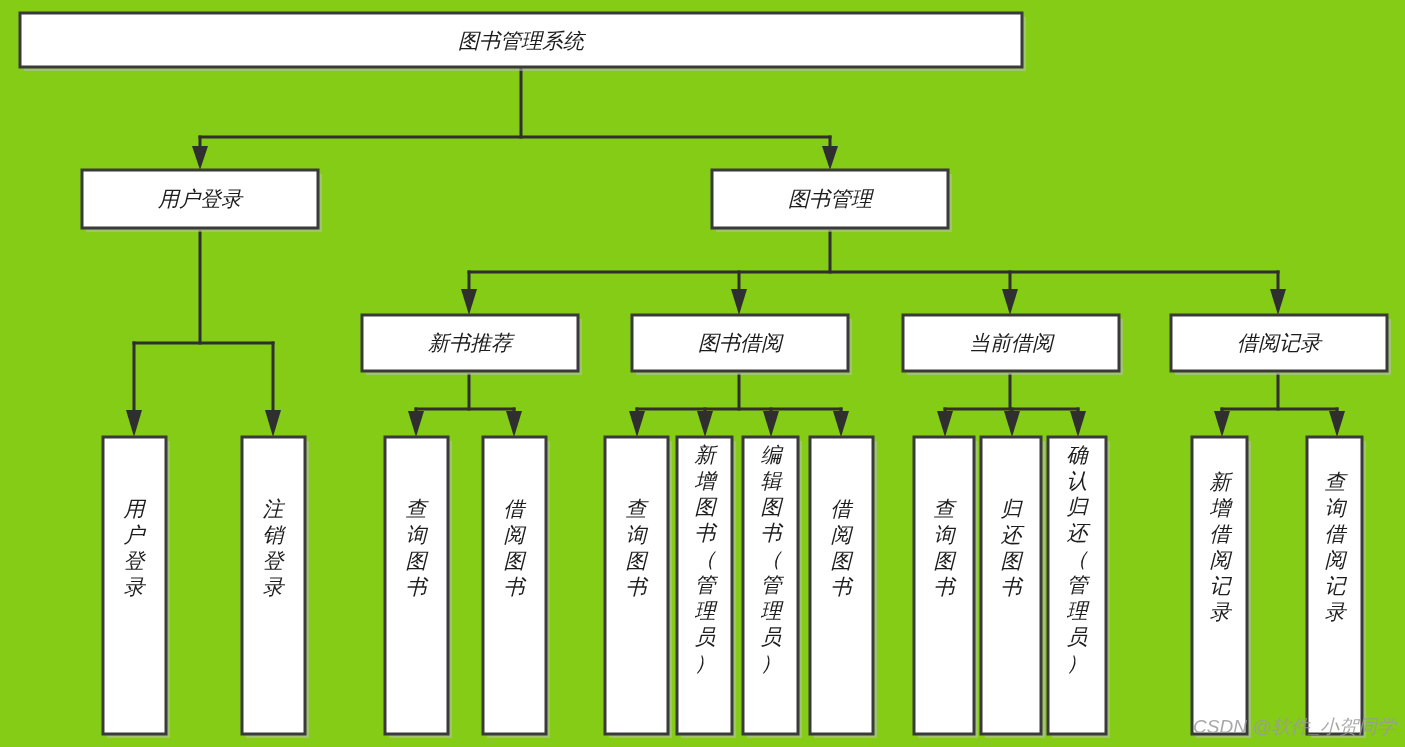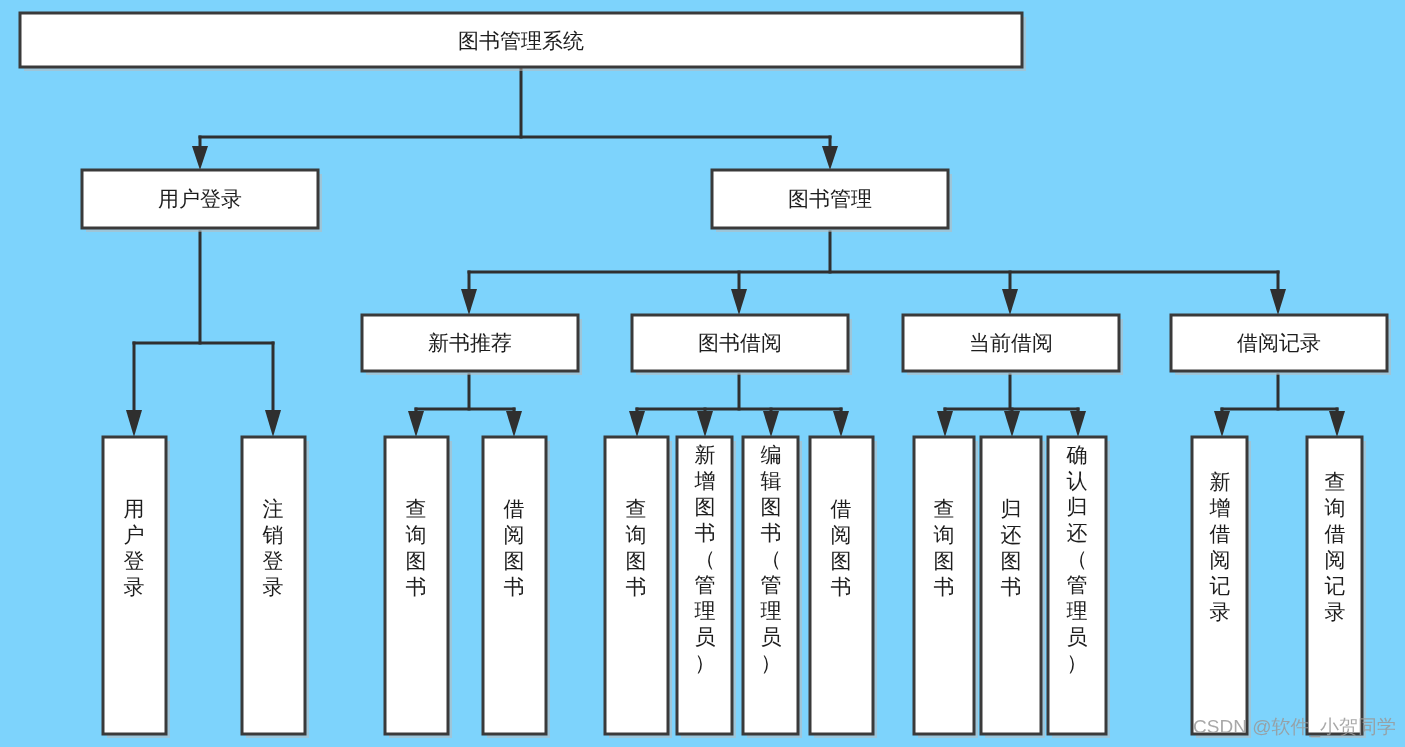--- a/index.html
+++ b/index.html
@@ -8,22 +8,23 @@
     padding: 0;
     background: #ffffff;
   }
   body {
     font-family: "Liberation Sans", "DejaVu Sans", sans-serif;
   }
   #diagram-root {
     position: relative;
     width: 1405px;
     height: 747px;
-    background: #7dd3fc;
+    background: #84cc16;
     overflow: hidden;
+    font-style: italic;
   }
   svg#tree-svg {
     position: absolute;
     left: 0;
     top: 0;
     width: 1405px;
     height: 747px;
     display: block;
   }
   .node-box {

